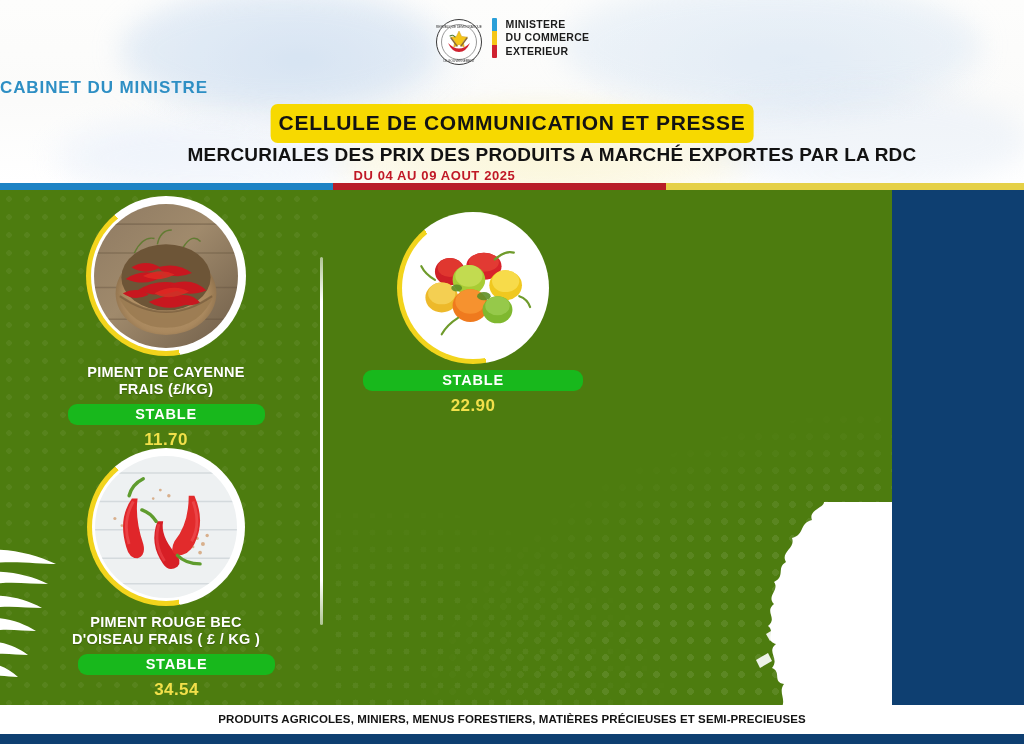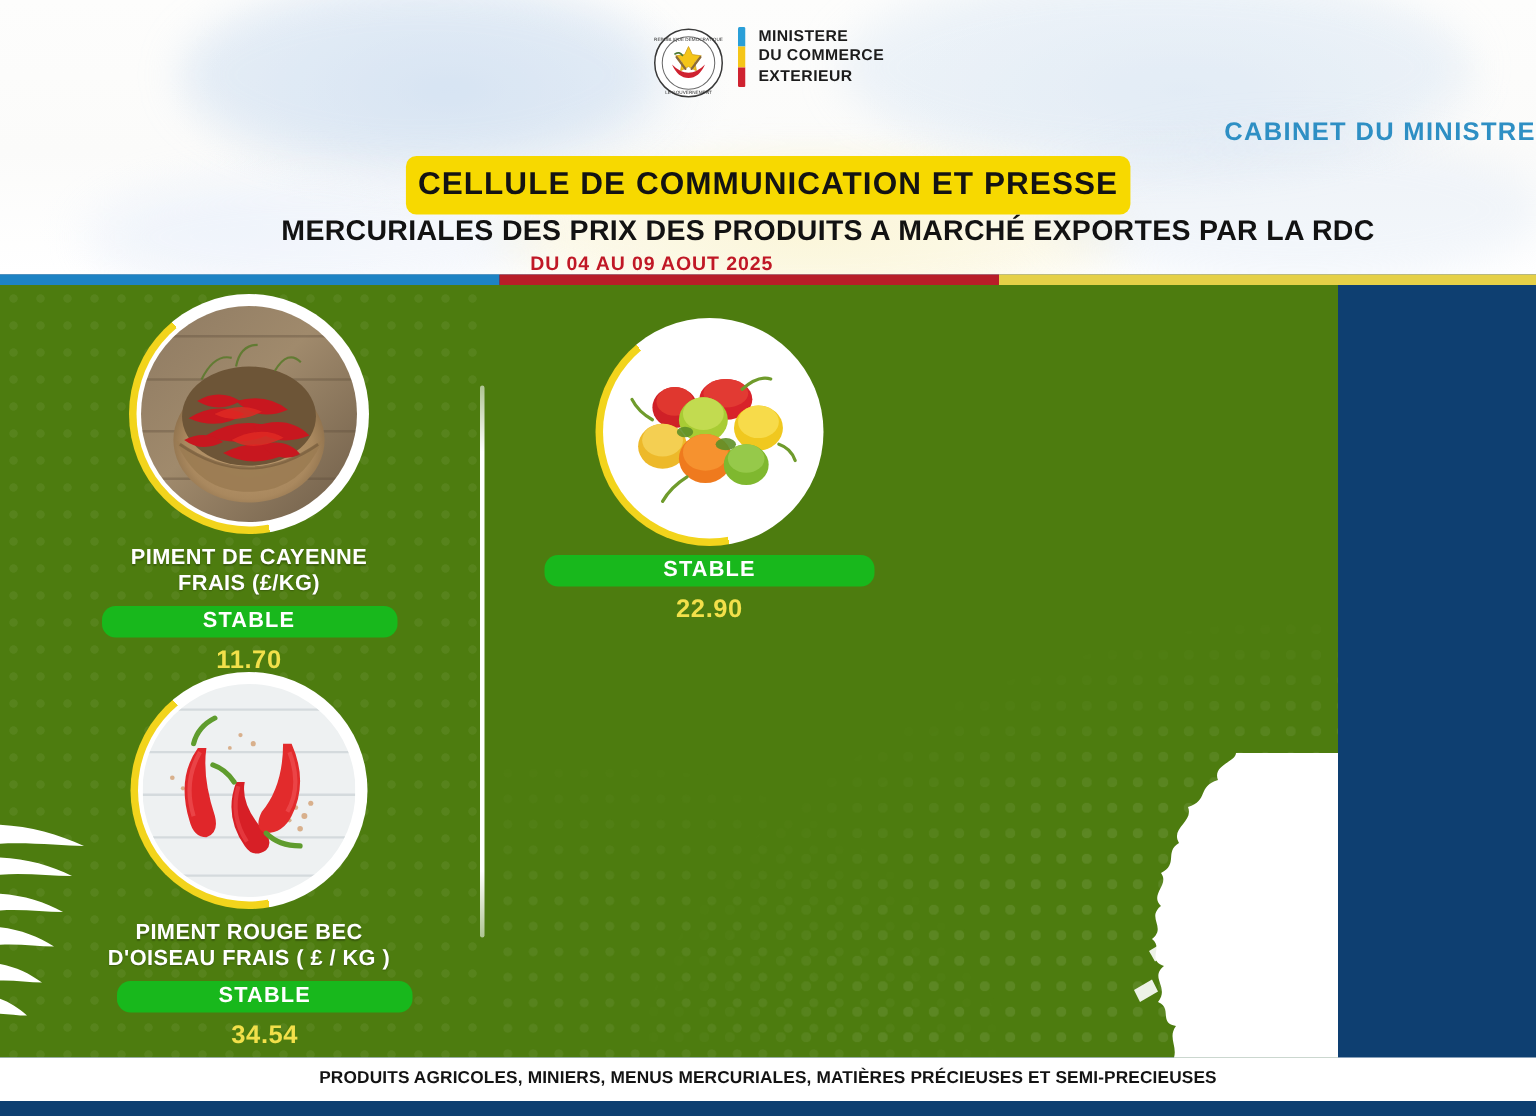--- a/index.html
+++ b/index.html
@@ -72,21 +72,21 @@
     color: #1c1c1c;
     letter-spacing: .3px;
     white-space: pre-line;
     text-transform: uppercase;
   }
 
   .cabinet-line {
     position: absolute;
     left: 0; top: 78px;
     width: 1024px;
-    text-align: right;
+    text-align: left;
     font-size: 17px;
     font-weight: 700;
     letter-spacing: .9px;
     color: #2e8fc4;
   }
 
   .cellule-banner {
     position: absolute;
     left: 50%;
     transform: translateX(-50%);
@@ -509,17 +509,17 @@
         </div>
       </div>
       <div class="prod-label">PIMENT ROUGE BEC
 D'OISEAU FRAIS  ( £ / KG )</div>
       <div class="status-pill">STABLE</div>
       <div class="price">34.54</div>
     </div>
   </div>
 
   <div class="footer">
-    <div class="footer-text">PRODUITS AGRICOLES, MINIERS, MENUS MERCURIALES,  MATIÈRES PRÉCIEUSES ET SEMI-PRECIEUSES</div>
+    <div class="footer-text">PRODUITS AGRICOLES, MINIERS, MENUS FORESTIERS,  MATIÈRES PRÉCIEUSES ET SEMI-PRECIEUSES</div>
     <div class="footer-bar"></div>
   </div>
 
 </div>
 
 </body></html>

